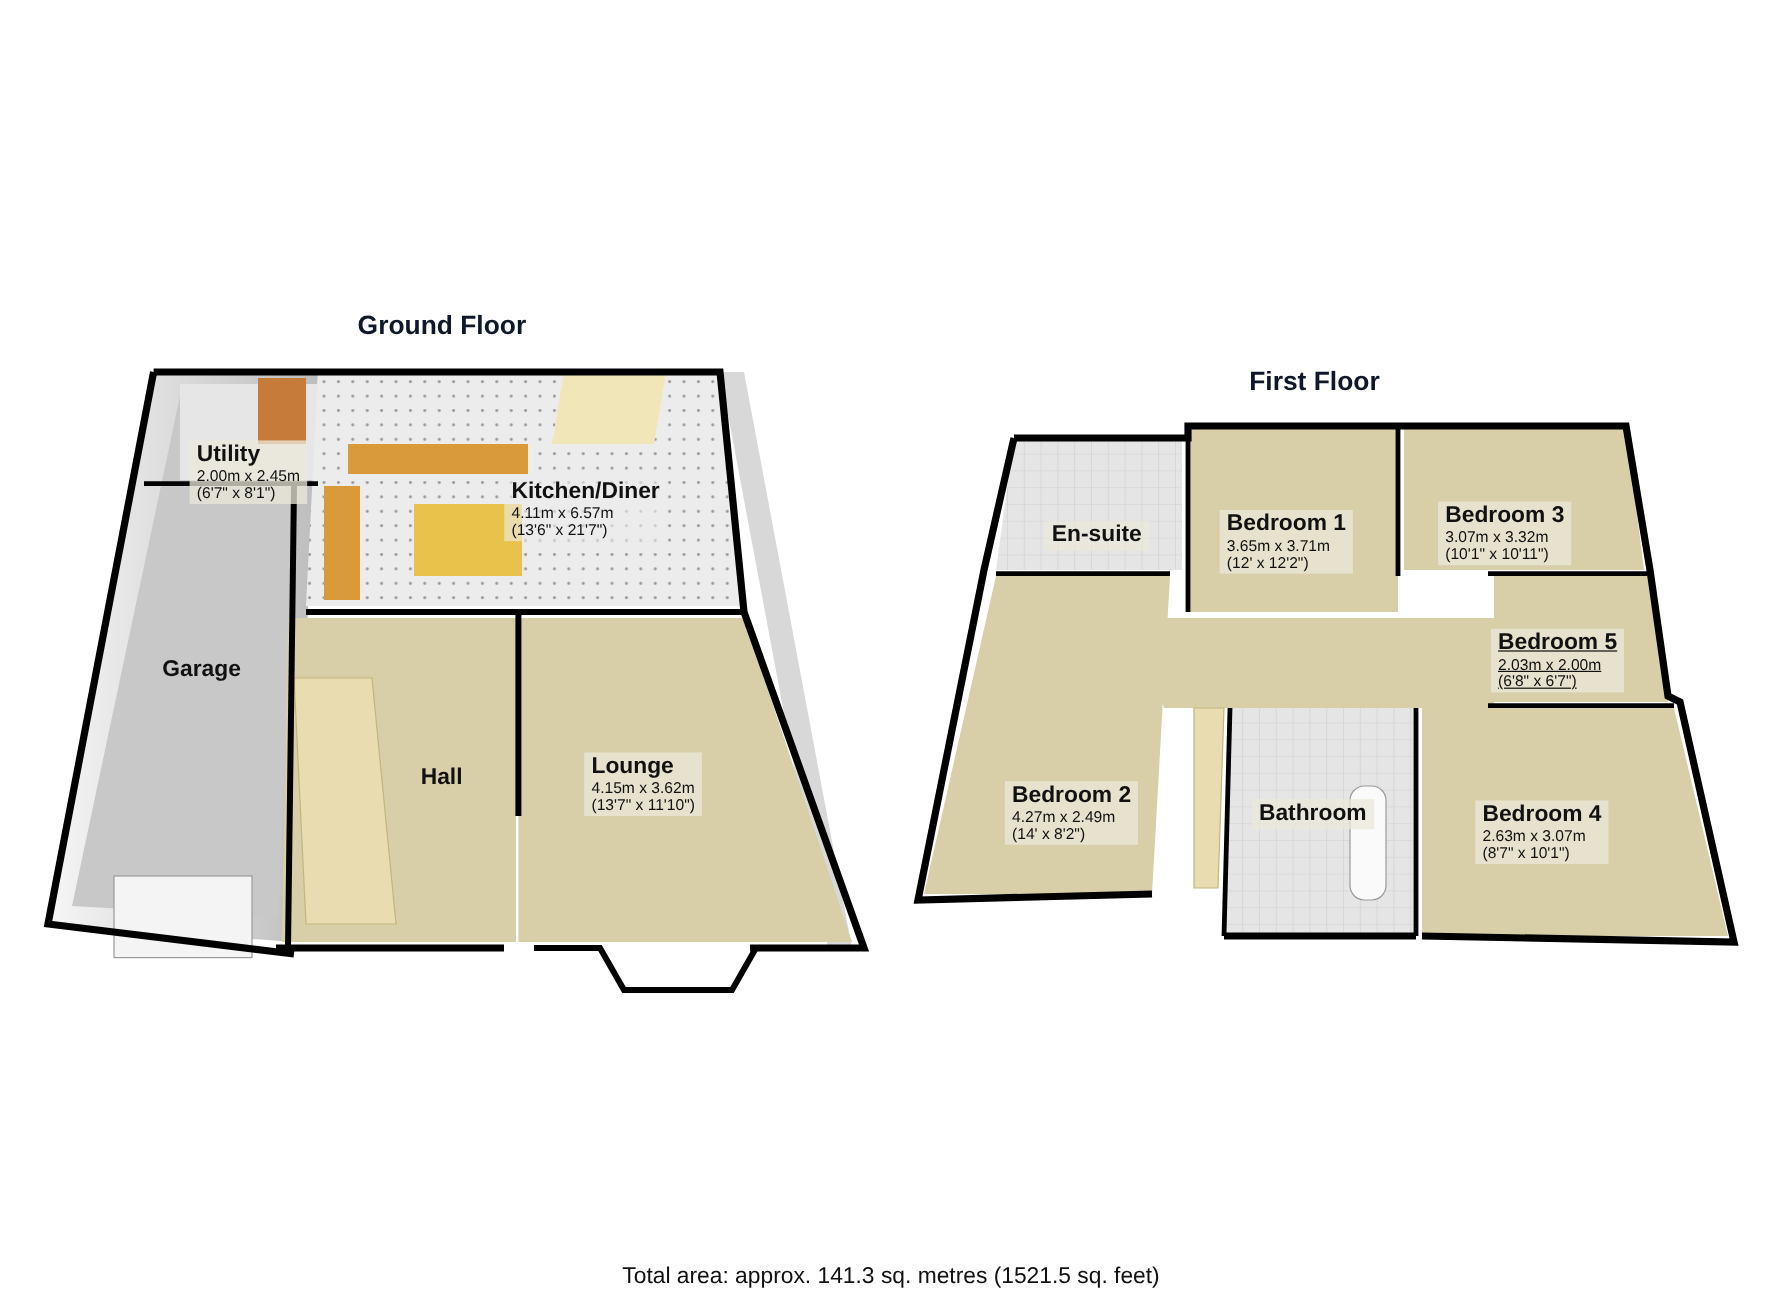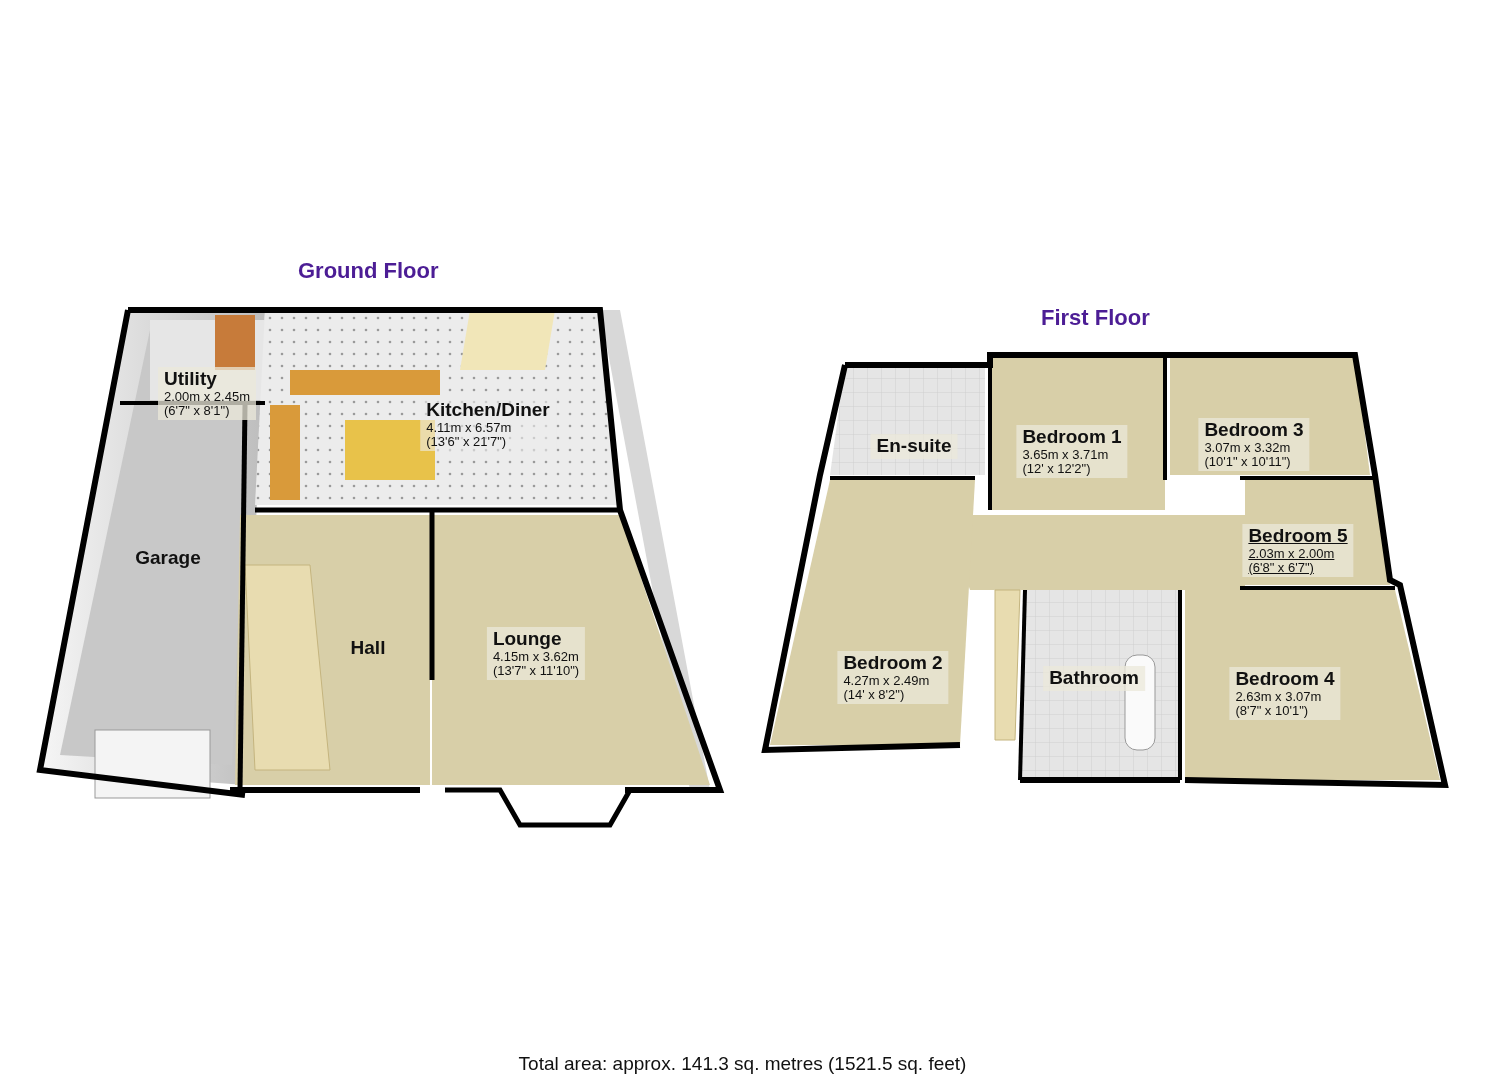--- a/index.html
+++ b/index.html
@@ -1,17 +1,17 @@
 <!DOCTYPE html>
 <html><head>
 <meta charset="utf-8">
 <style>
   * { box-sizing: border-box; margin: 0; padding: 0; }
   body { width: 1485px; height: 1080px; background: #ffffff; position: relative; overflow: hidden; font-family: "Liberation Sans", sans-serif; color: #111; }
-  .floor-title { position: absolute; font-weight: bold; font-size: 22px; color: #4c1d95; }
+  .floor-title { position: absolute; font-weight: bold; font-size: 22px; color: #0f172a; }
   svg.plan { position: absolute; left: 0; top: 0; }
   .label { position: absolute; background: rgba(235,232,218,0.75); padding: 2px 6px; line-height: 1.1; transform: translateX(-50%); }
   .label .name { font-weight: bold; font-size: 19px; display: block; }
   .label .dim { font-size: 13px; display: block; }
   .footer { position: absolute; left: 0; width: 1485px; top: 1053px; text-align: center; font-size: 19px; color: #111; }
 </style>
 </head>
 <body>
 
 <div class="floor-title" style="left:298px; top:258px;">Ground Floor</div>

